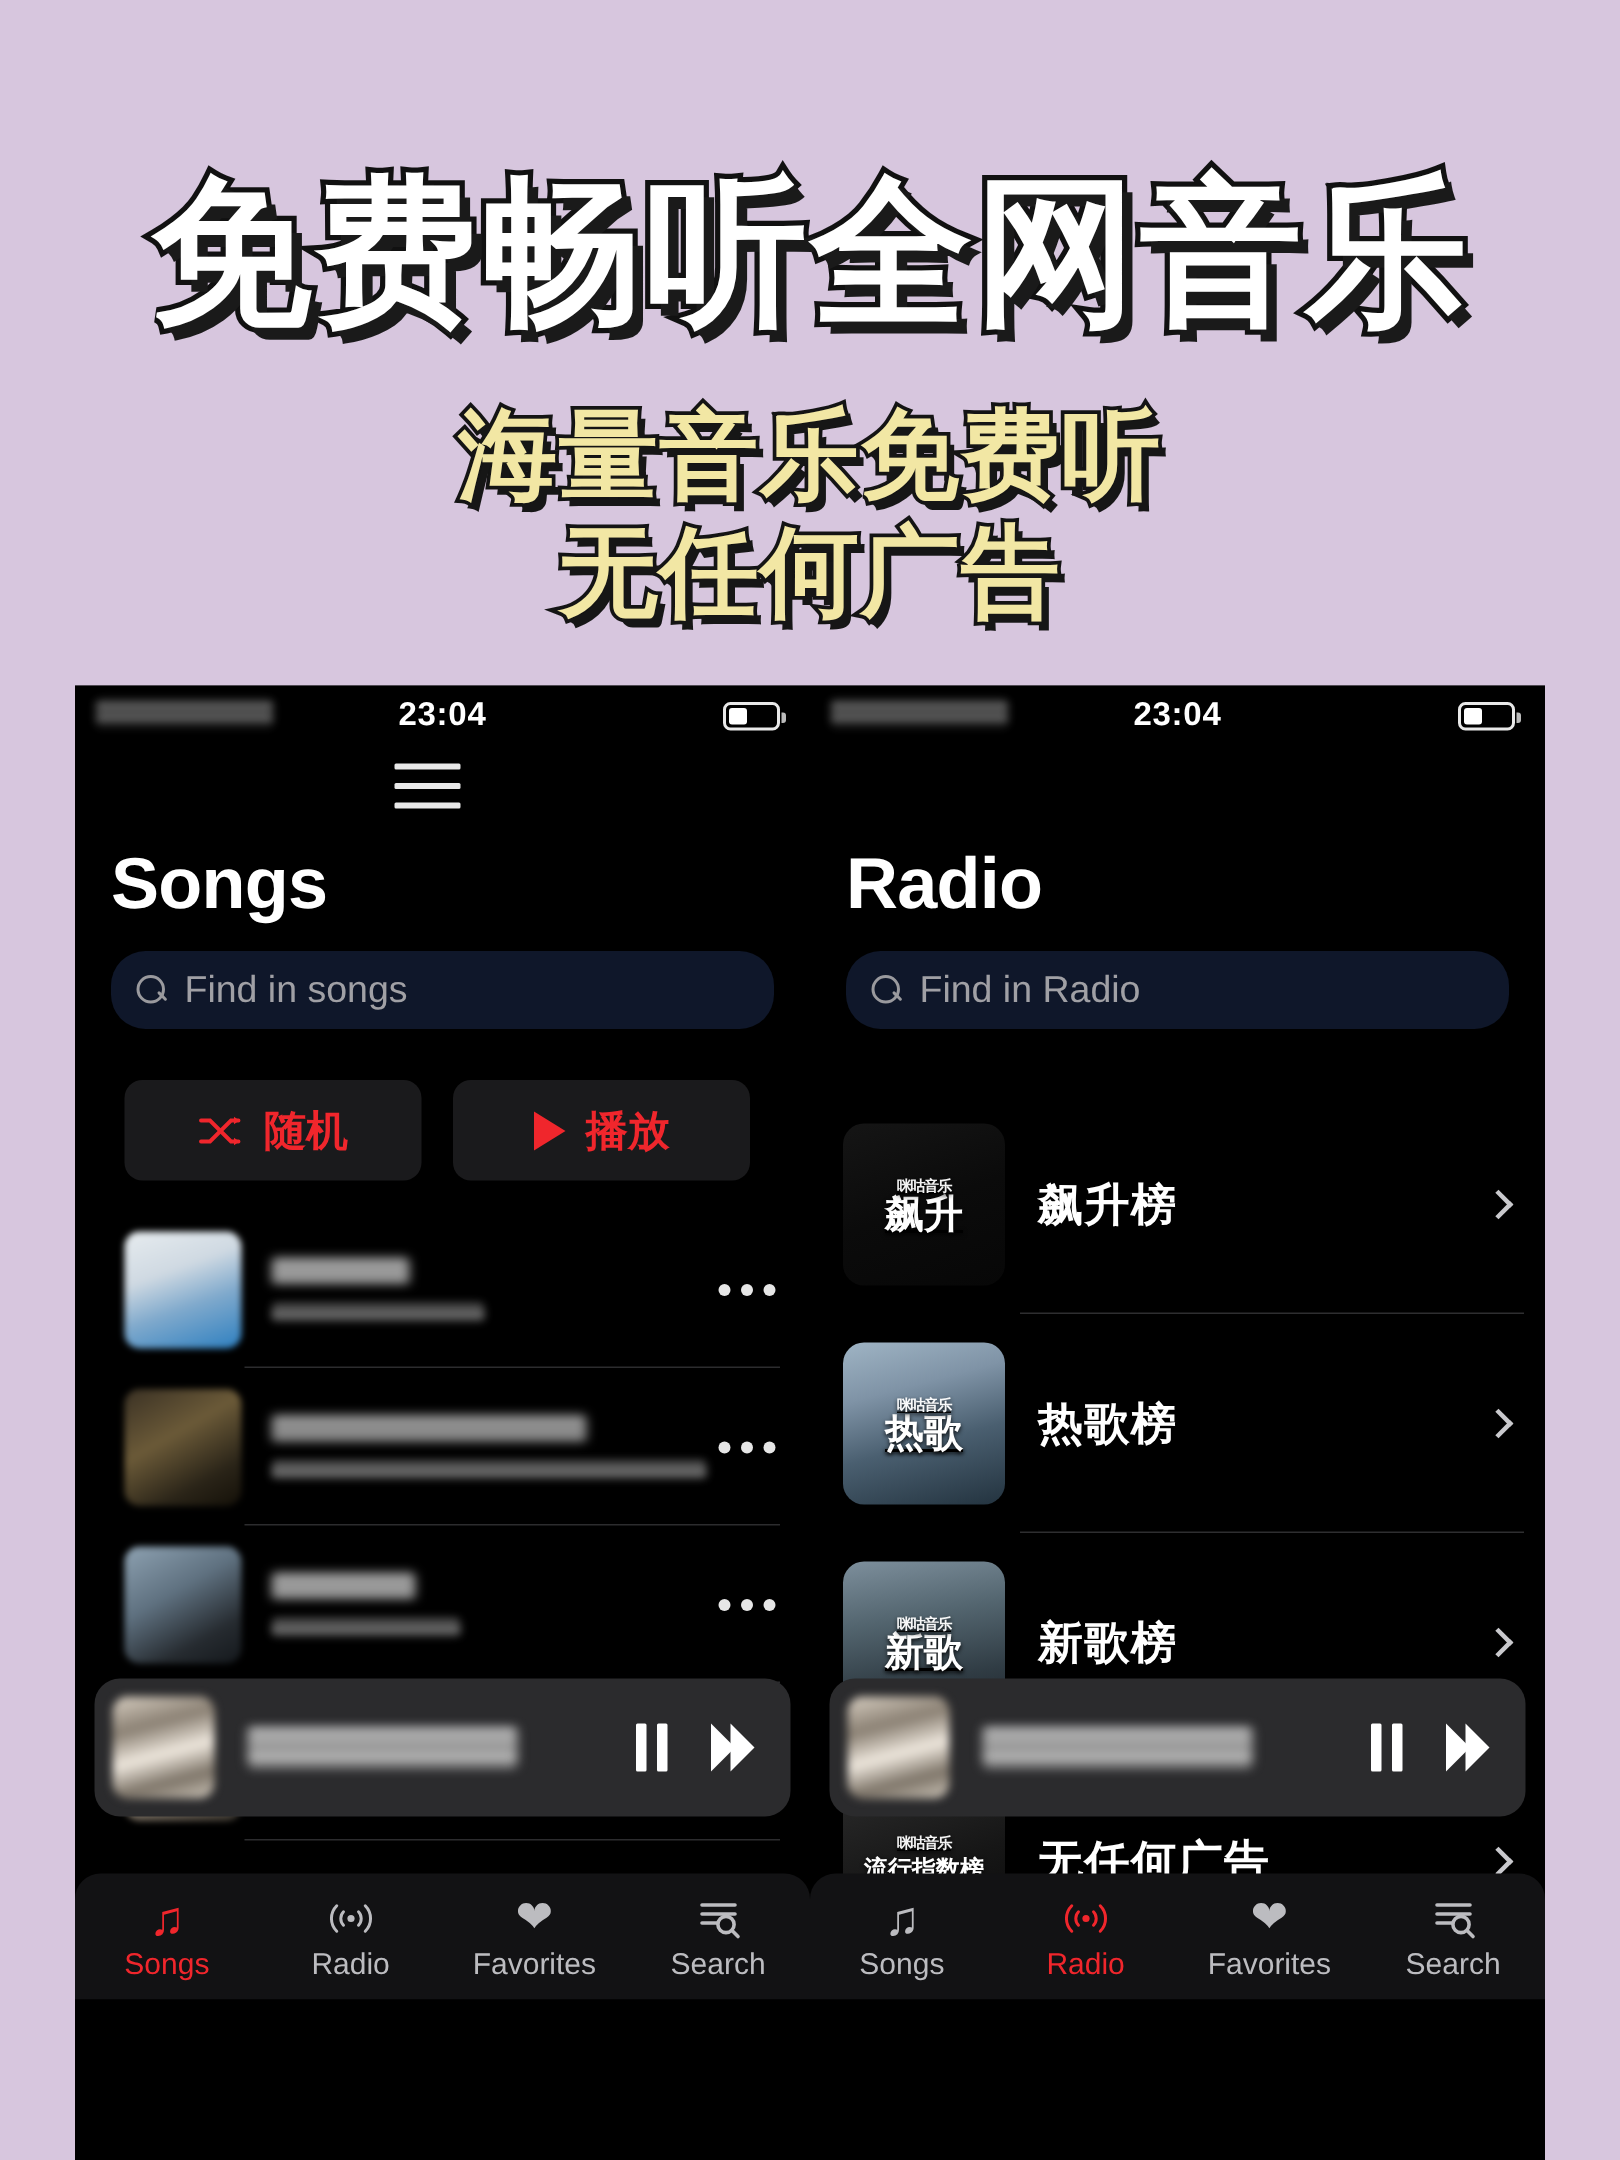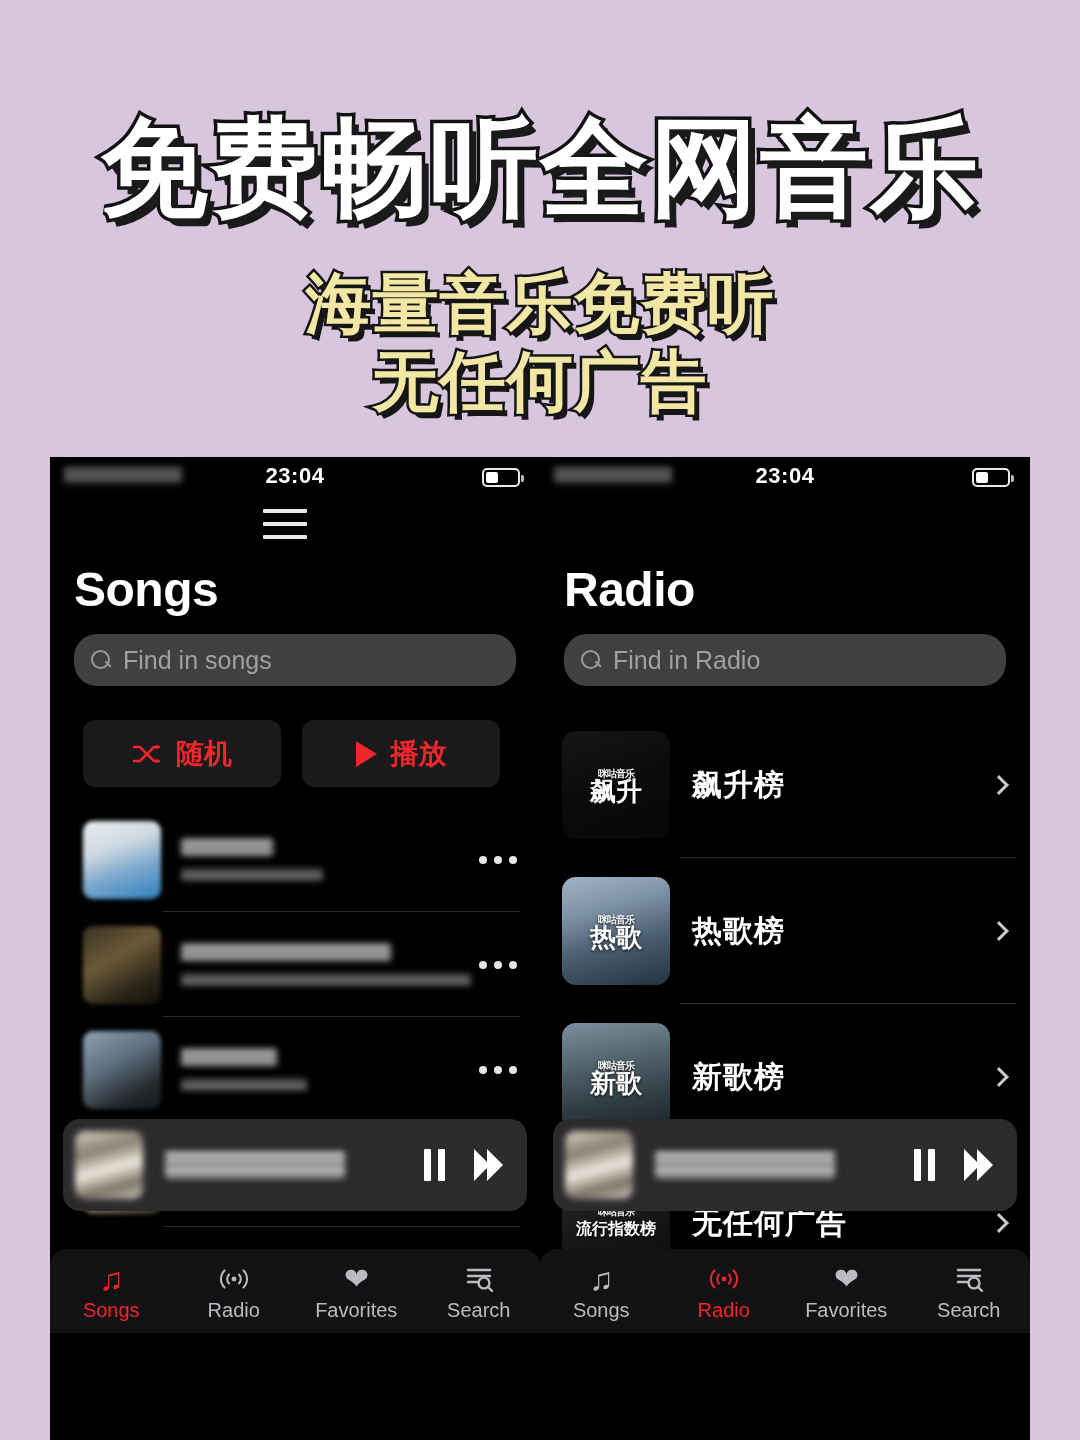--- a/index.html
+++ b/index.html
@@ -82,21 +82,21 @@
   }
   .hamburger span{ display:block; height:4px; background:#e9e9e9; border-radius:1px; }
 
   .page-title{
     position:absolute; left:24px; top:105px;
     color:#fff; font-size:48px; font-weight:bold; letter-spacing:-.5px;
   }
 
   .searchbar{
     position:absolute; left:24px; top:177px;
-    width:442px; height:52px; background:#404040; border-radius:23px;
+    width:442px; height:52px; background:#0f172a; border-radius:23px;
     display:flex; align-items:center; padding:0 16px;
   }
   .searchbar .mag{ width:22px; height:22px; position:relative; flex:0 0 auto; margin-right:11px; }
   .searchbar .mag::before{
     content:""; position:absolute; left:1px; top:1px; width:15px; height:15px;
     border:2.4px solid #9a9a9e; border-radius:50%;
   }
   .searchbar .mag::after{
     content:""; position:absolute; left:14px; top:14px; width:8px; height:2.4px;
     background:#9a9a9e; transform:rotate(45deg); border-radius:2px;
@@ -135,21 +135,21 @@
   }
   .blur-sub{
     height:12px; border-radius:3px; filter:blur(3px); opacity:.78;
     background:repeating-linear-gradient(180deg,#9a9a9a 0 2px,#4d4d4d 2px 5px,#8a8a8a 5px 8px);
   }
   .dots{ position:absolute; right:23px; top:50%; transform:translateY(-50%); display:flex; gap:7px; }
   .dots i{ width:8px; height:8px; border-radius:50%; background:#e6e6e6; display:block; }
   .row-div{ position:absolute; left:113px; right:20px; bottom:0; height:1px; background:#2c2c2e; }
 
   
-  .radiolist{ position:absolute; left:0; top:255px; width:490px; }
+  .radiolist{ position:absolute; left:0; top:273px; width:490px;text-decoration:underline; }
   .radio-row{ position:relative; height:146px; display:flex; align-items:center; padding-left:22px; }
   .radio-row .rart{
     width:108px; height:108px; border-radius:14px; flex:0 0 auto; position:relative;
     overflow:hidden; display:flex; align-items:center; justify-content:center;
   }
   .r1{ background:linear-gradient(160deg,#151515 0%,#0b0b0b 50%,#070707 100%); }
   .r2{ background:linear-gradient(165deg,#9fb4c4 0%,#7f93a6 30%,#4a5f70 60%,#23333f 100%); }
   .r3{ background:linear-gradient(170deg,#7d8f9c 0%,#53656f 35%,#303c44 70%,#1b2228 100%); }
   .r4{ background:linear-gradient(160deg,#2b2b2b 0%,#161616 55%,#0a0a0a 100%); }
   .rart .badge{

